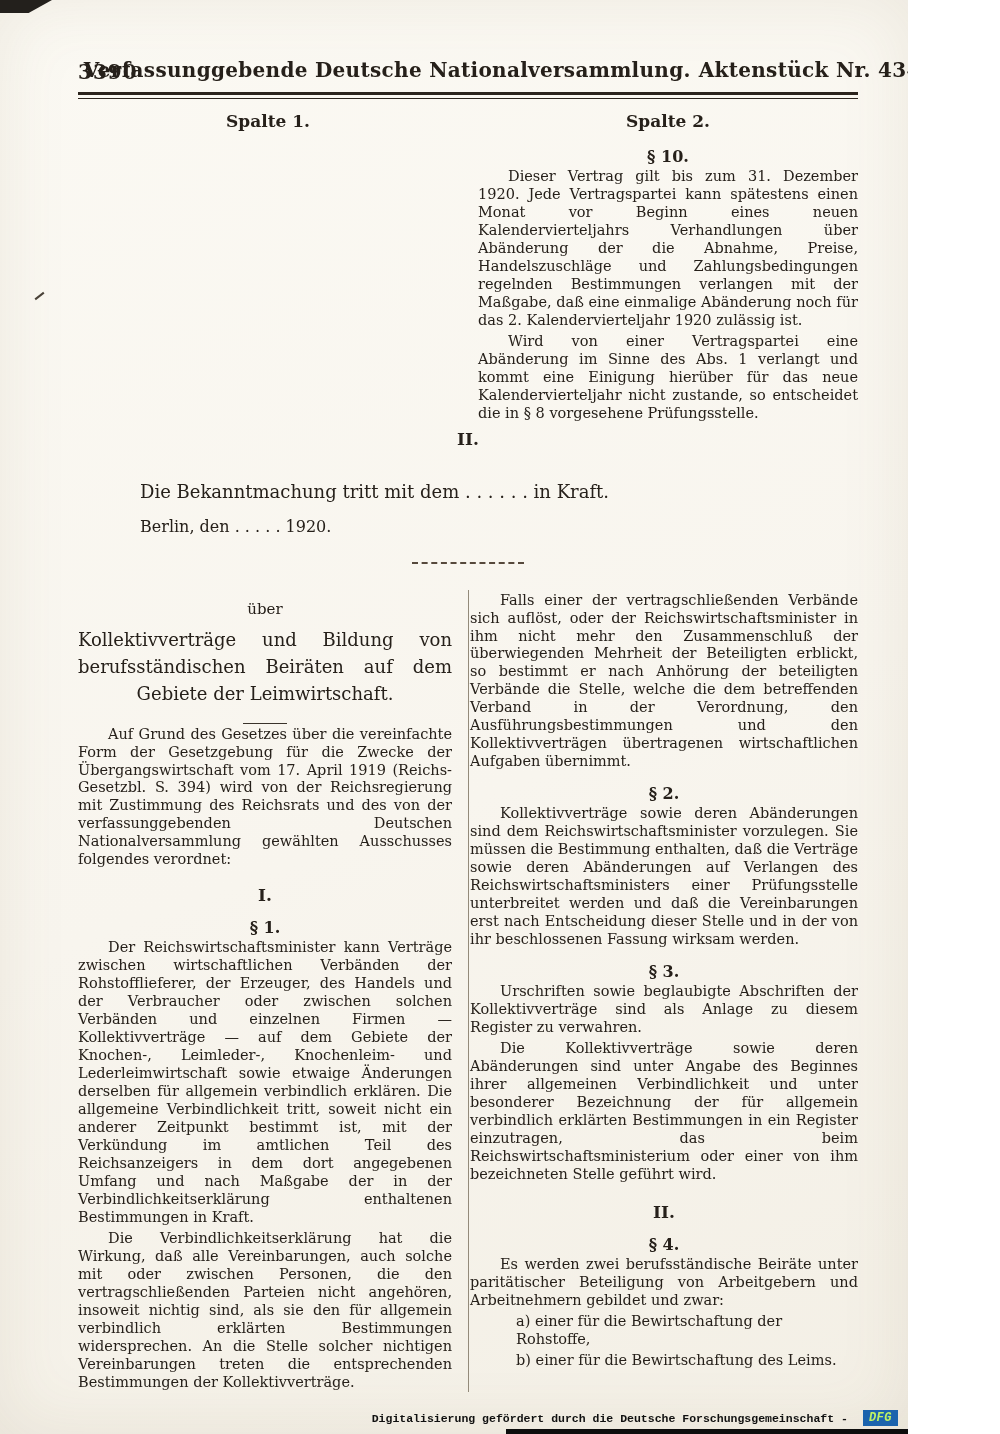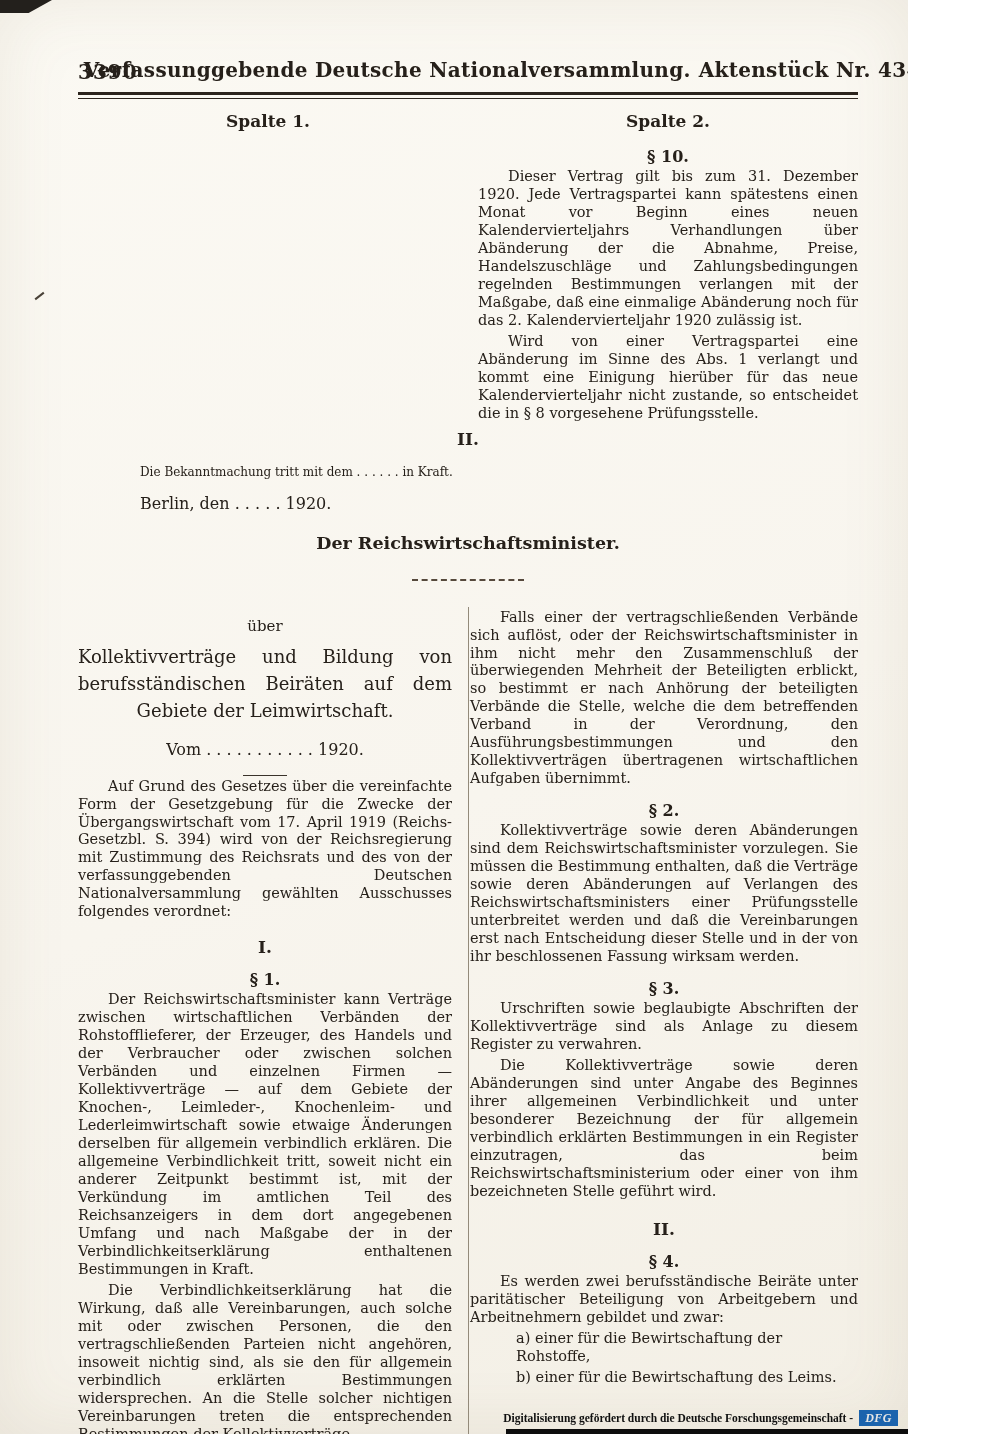--- a/index.html
+++ b/index.html
@@ -36,21 +36,21 @@
   .spalte { text-align:center; font-weight:bold; font-size:17px; }
   .s-head { text-align:center; font-weight:bold; font-size:16px; }
   .s10-head { margin-top:16px; }
   p.body { font-size:14.5px; line-height:1.24; text-align:justify;
     text-indent:30px; margin-top:2px; }
   p.body + p.body { margin-top:3px; }
 
   .numeral { text-align:center; font-weight:bold; font-size:17px; }
   .numeral-ii-top { margin-top:6px; }
 
-  .proclaim { margin-top:16px; padding-left:62px; font-size:12px; }
+  .proclaim { margin-top:32px; padding-left:62px; font-size:18px; }
   .berlin   { margin-top:15px; padding-left:62px; font-size:16px; }
   .signature { margin-top:20px; text-align:center; font-weight:bold; font-size:17.5px; }
 
   .sep-dash { width:112px; margin:26px auto 0; border-top:2px dashed #56493c; }
 
   
   .main-grid { display:grid; grid-template-columns:1fr 1fr; margin-top:26px; }
   .main-left  { padding-right:16px; }
   .main-right { border-left:1px solid #938a7a; padding-left:1px; }
 
@@ -61,23 +61,23 @@
   .vom { text-align:center; font-size:16px; margin-top:16px; }
   .mini-rule { width:44px; border-top:1px solid #3a332b; margin:16px auto 0; }
   .preamble { margin-top:16px; }
   .numeral-i  { margin-top:16px; }
   .numeral-ii-main { margin-top:18px; }
   .sec-head { margin-top:13px; }
   .after-head { margin-top:4px; }
   .list-item { font-size:14.5px; line-height:1.3; padding-left:46px; margin-top:2px; }
 
   
-  .footer { position:absolute; right:10px; bottom:8px; display:flex; align-items:center; gap:6px;
-    font-family:Liberation Serif, serif; font-size:11.5px; font-weight:bold; color:#101010; }
-  .dfg { display:inline-block; background:#1b63ad; color:#e5e5e5; font-style:italic;
+  .footer { position:absolute; right:10px; bottom:8px; display:flex; align-items:center; gap:15px;
+    font-family:Liberation Mono, monospace; font-size:11.5px; font-weight:bold; color:#101010; }
+  .dfg { display:inline-block; background:#1b63ad; color:#bef264; font-style:italic;
     font-weight:bold; font-size:12px; line-height:16px; padding:0 6px; letter-spacing:.5px; }
   .bottom-bar { position:absolute; bottom:0; right:0; width:402px; height:5px; background:#0d0d0d; }
 </style>
 </head>
 <body>
 
 <div class="sheet">
 
   <div class="artifact-tl"></div>
   <div class="artifact-tick"></div>
@@ -99,30 +99,28 @@
       <div class="spalte">Spalte 2.</div>
       <div class="s-head s10-head">§ 10.</div>
       <p class="body">Dieser Vertrag gilt bis zum 31. Dezember 1920. Jede Vertragspartei kann spätestens einen Monat vor Beginn eines neuen Kalendervierteljahrs Verhandlungen über Abänderung der die Abnahme, Preise, Handelszuschläge und Zahlungsbedingungen regelnden Bestimmungen verlangen mit der Maßgabe, daß eine einmalige Abänderung noch für das 2. Kalendervierteljahr 1920 zulässig ist.</p>
       <p class="body">Wird von einer Vertragspartei eine Abänderung im Sinne des Abs. 1 verlangt und kommt eine Einigung hierüber für das neue Kalendervierteljahr nicht zustande, so entscheidet die in § 8 vorgesehene Prüfungsstelle.</p>
     </div>
   </div>
 
   <div class="numeral numeral-ii-top">II.</div>
   <div class="proclaim">Die Bekanntmachung tritt mit dem . . . . . .  in Kraft.</div>
   <div class="berlin">Berlin, den . . . . .  1920.</div>
-  <div class="signature">Der Reichswirtschaftsminister.</div>
 
   <div class="sep-dash"></div>
 
   <div class="main-grid">
 
     <div class="main-left">
       <div class="ueber">über</div>
       <div class="subject">Kollektivverträge und Bildung von berufsständischen Beiräten auf dem Gebiete der Leimwirtschaft.</div>
-      <div class="vom">Vom . . . . . . . . . . .  1920.</div>
       <div class="mini-rule"></div>
       <p class="body preamble">Auf Grund des Gesetzes über die vereinfachte Form der Gesetzgebung für die Zwecke der Übergangswirtschaft vom 17. April 1919 (Reichs-Gesetzbl. S. 394) wird von der Reichsregierung mit Zustimmung des Reichsrats und des von der verfassunggebenden Deutschen Nationalversammlung gewählten Ausschusses folgendes verordnet:</p>
       <div class="numeral numeral-i">I.</div>
       <div class="s-head sec-head">§ 1.</div>
       <p class="body after-head">Der Reichswirtschaftsminister kann Verträge zwischen wirtschaftlichen Verbänden der Rohstofflieferer, der Erzeuger, des Handels und der Verbraucher oder zwischen solchen Verbänden und einzelnen Firmen — Kollektivverträge — auf dem Gebiete der Knochen-, Leimleder-, Knochenleim- und Lederleimwirtschaft sowie etwaige Änderungen derselben für allgemein verbindlich erklären. Die allgemeine Verbindlichkeit tritt, soweit nicht ein anderer Zeitpunkt bestimmt ist, mit der Verkündung im amtlichen Teil des Reichsanzeigers in dem dort angegebenen Umfang und nach Maßgabe der in der Verbindlichkeitserklärung enthaltenen Bestimmungen in Kraft.</p>
       <p class="body">Die Verbindlichkeitserklärung hat die Wirkung, daß alle Vereinbarungen, auch solche mit oder zwischen Personen, die den vertragschließenden Parteien nicht angehören, insoweit nichtig sind, als sie den für allgemein verbindlich erklärten Bestimmungen widersprechen. An die Stelle solcher nichtigen Vereinbarungen treten die entsprechenden Bestimmungen der Kollektivverträge.</p>
     </div>
 
     <div class="main-right">
       <p class="body">Falls einer der vertragschließenden Verbände sich auflöst, oder der Reichswirtschaftsminister in ihm nicht mehr den Zusammenschluß der überwiegenden Mehrheit der Beteiligten erblickt, so bestimmt er nach Anhörung der beteiligten Verbände die Stelle, welche die dem betreffenden Verband in der Verordnung, den Ausführungsbestimmungen und den Kollektivverträgen übertragenen wirtschaftlichen Aufgaben übernimmt.</p>

